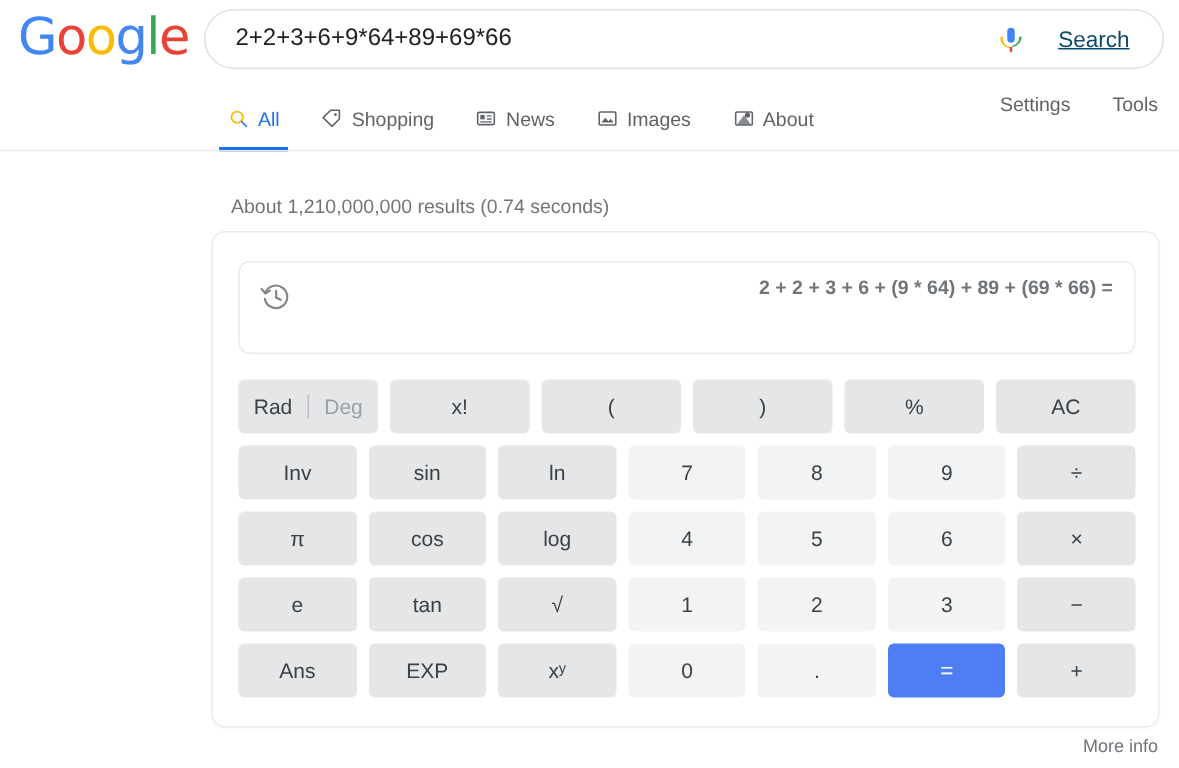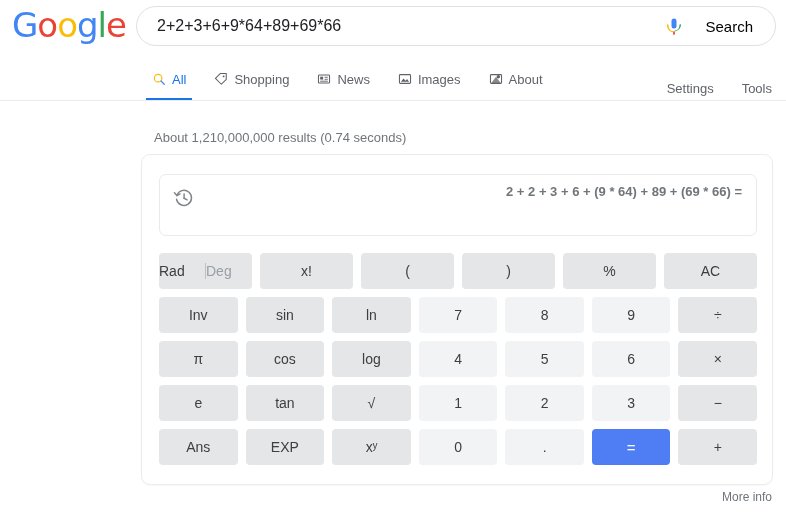--- a/index.html
+++ b/index.html
@@ -68,25 +68,26 @@
   .mic-btn {
     width: 34px;
     height: 34px;
     display: flex;
     align-items: center;
     justify-content: center;
     cursor: pointer;
     flex: 0 0 auto;
   }
   .search-label {
-    color: #000000;
+    color: #0c4a6e;
     font-size: 15px;
     padding: 0 22px 0 14px;
     cursor: pointer;
     white-space: nowrap;
+    text-decoration: underline;
   }
 
   
   .tabs-wrap {
     position: relative;
     height: 36px;
     margin-top: 10px;
   }
   .tabs {
     position: absolute;
@@ -118,21 +119,21 @@
     bottom: -5px;
     height: 3px;
     background: #1a73e8;
   }
   .tab .ico { display: flex; align-items: center; }
   .tools-grp {
     position: absolute;
     right: 14px;
     top: 0;
     display: flex;
-    align-items: flex-end;
+    align-items: flex-start;
     height: 34px;
     gap: 28px;
     margin-left: 11px;
   }
   .tools-grp span {
     color: #5f6368;
     font-size: 13px;
     cursor: pointer;
   }
   .tabs-divider {
@@ -245,20 +246,21 @@
     gap: 0;
   }
   .radeg-inner {
     display: flex;
     align-items: center;
     justify-content: center;
     width: 100%;
   }
   .radeg-inner .rd {
     flex: 1 1 0;
+    text-align: center;
     font-size: 14px;
   }
   .rd.on  { color: #3c4043; }
   .rd.off { color: #9aa0a6; }
   .rd-sep {
     width: 1px;
     height: 16px;
     background: #bdc1c6;
     flex: 0 0 1px;
   }

